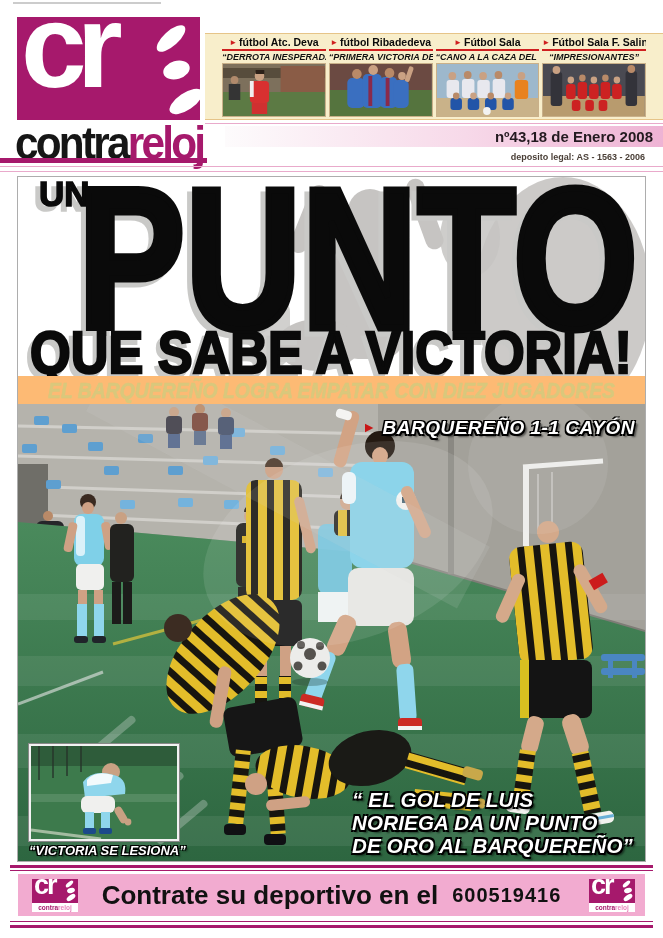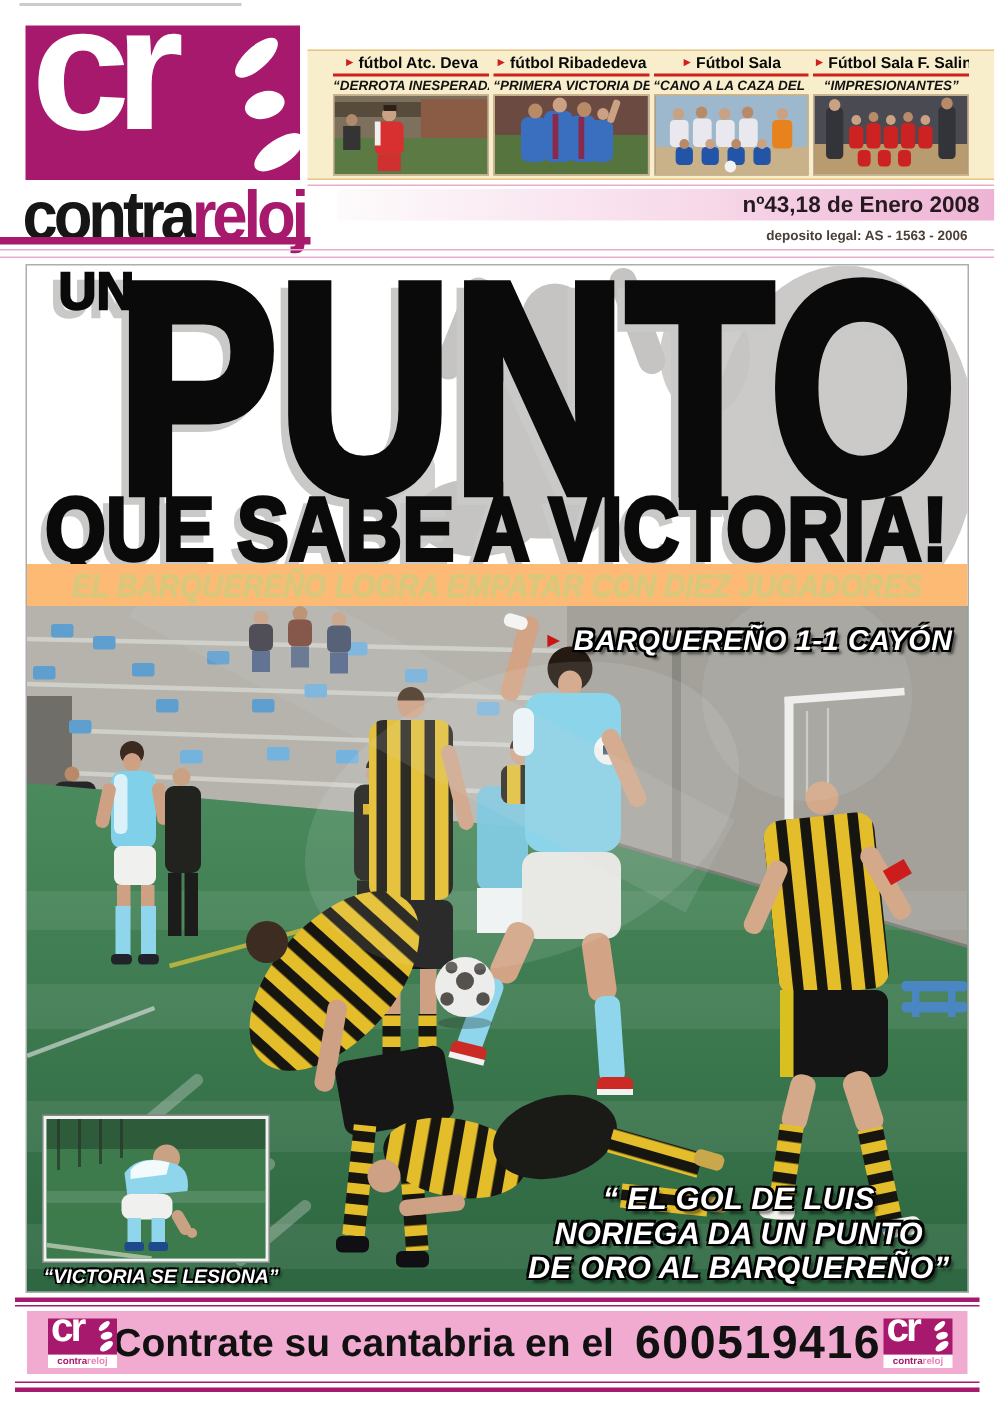--- a/index.html
+++ b/index.html
@@ -57,31 +57,31 @@
                       1.5px 1.5px 0 #000,3px 3px 2px rgba(0,0,0,.55);}
   .score .sc-arrow{color:#c81616;font-size:14px;text-shadow:none;margin-right:6px;vertical-align:2px;}
 
   .inset{position:absolute;left:11px;top:340px;width:150px;}
   .inset-photo{border:2px solid #f2f2f2;width:146px;height:93px;background:#3d7a4c;overflow:hidden;
                box-shadow:0 0 0 1px #888;}
   .inset-caption{margin-top:2px;font-size:13px;font-weight:900;font-style:italic;color:#fff;
                  white-space:nowrap;
                  text-shadow:-1.2px -1.2px 0 #000,1.2px -1.2px 0 #000,-1.2px 1.2px 0 #000,
                              1.2px 1.2px 0 #000,2px 2px 2px rgba(0,0,0,.6);}
-  .quote{position:absolute;right:12px;bottom:4px;text-align:center;font-size:20.5px;line-height:1.13;
+  .quote{position:absolute;right:12px;bottom:4px;text-align:left;font-size:20.5px;line-height:1.13;
          font-weight:900;font-style:italic;color:#fff;letter-spacing:.2px;
          text-shadow:-1.6px -1.6px 0 #000,1.6px -1.6px 0 #000,-1.6px 1.6px 0 #000,
                      1.6px 1.6px 0 #000,3px 3px 2px rgba(0,0,0,.5);}
 
   
   .fstripe{left:10px;width:643px;background:#a6196c;}
   .adbar{left:18px;top:874px;width:627px;height:42px;background:#f2abd0;
          display:flex;align-items:center;justify-content:center;}
   .adtext{font-size:26px;font-weight:bold;color:#111;white-space:nowrap;}
-  .adphone{font-size:31px;font-weight:bold;color:#111;margin-left:14px;letter-spacing:1px;}
+  .adphone{font-size:20px;font-weight:bold;color:#111;margin-left:14px;letter-spacing:1px;}
   .mlogo{position:absolute;top:5px;width:46px;}
   .mlogo-left{left:14px;} .mlogo-right{right:10px;}
   .mlogo .mbox{position:relative;height:24px;background:#a6196c;}
   .mlogo .mcr{position:absolute;left:2px;top:-7px;color:#fff;font-weight:bold;font-size:27px;
               letter-spacing:-2px;line-height:1;}
   .mdot{position:absolute;background:#fff;border-radius:50%;}
   .mdot1{right:4px;top:3px;width:9px;height:4px;transform:rotate(-40deg);}
   .mdot2{right:3px;top:9px;width:8px;height:5px;transform:rotate(-15deg);}
   .mdot3{right:2px;top:16px;width:10px;height:5px;transform:rotate(-35deg);}
   .mlogo .msub{height:9px;background:#fff;font-size:6.5px;font-weight:bold;line-height:9px;
@@ -542,21 +542,21 @@
     <div class="mlogo mlogo-left">
       <div class="mbox">
         <span class="mcr">cr</span>
         <span class="mdot mdot1"></span>
         <span class="mdot mdot2"></span>
         <span class="mdot mdot3"></span>
       </div>
       <div class="msub"><span class="ms-dark">contra</span><span class="ms-light">reloj</span></div>
     </div>
 
-    <span class="adtext">Contrate su cantabria en el</span>
+    <span class="adtext">Contrate su deportivo en el</span>
     <span class="adphone">600519416</span>
 
     <div class="mlogo mlogo-right">
       <div class="mbox">
         <span class="mcr">cr</span>
         <span class="mdot mdot1"></span>
         <span class="mdot mdot2"></span>
         <span class="mdot mdot3"></span>
       </div>
       <div class="msub"><span class="ms-dark">contra</span><span class="ms-light">reloj</span></div>

